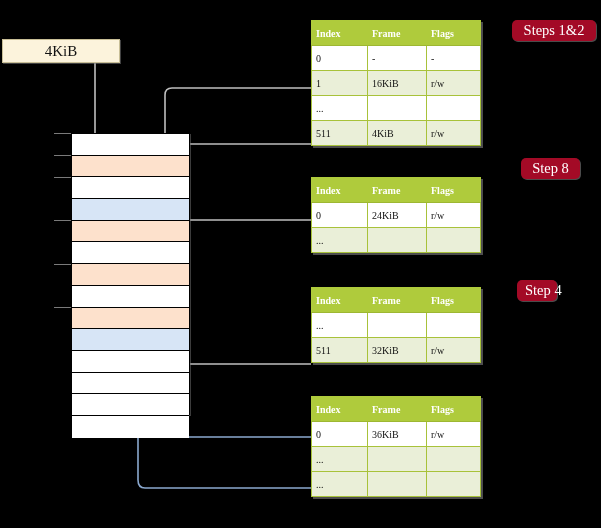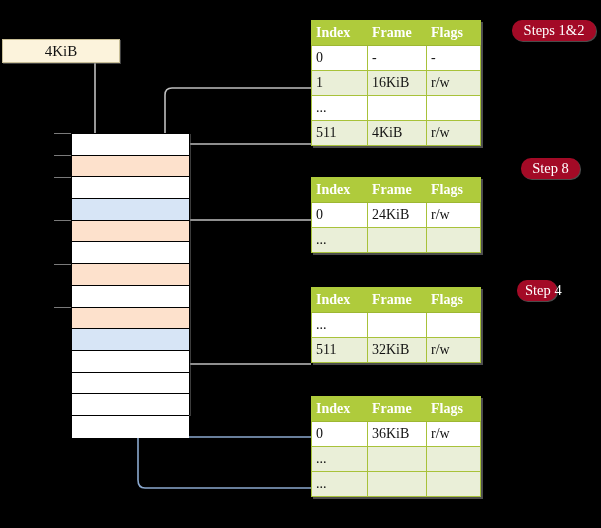--- a/index.html
+++ b/index.html
@@ -39,21 +39,21 @@
 
   
   .badge {
     position: absolute;
     background: #A30A26;
     color: #FFFFFF;
     font-size: 14.5px;
     line-height: 20px;
     height: 21px;
     padding: 0 8px;
-    border-radius: 10px;
+    border-radius: 5px;
     white-space: nowrap;
     box-shadow: 1px 1px 0 rgba(150,150,150,0.5);
     text-align: center;
   }
 
   
   #memcol {
     position: absolute;
     left: 71px;
     top: 133px;
@@ -85,21 +85,21 @@
   .ptable {
     position: absolute;
     border-collapse: collapse;
     border: 1px solid #FFFFFF;
     background: #FFFFFF;
     box-shadow: 2px 2px 0 rgba(140,140,140,0.55);
     table-layout: fixed;
   }
   .ptable th, .ptable td {
     border: 1px solid #A8C23A;
-    font-size: 14px;
+    font-size: 10px;
     height: 25px;
     padding: 0 4px;
     color: #111111;
     font-weight: normal;
     text-align: left;
     vertical-align: middle;
     overflow: hidden;
     white-space: nowrap;
   }
   .ptable th {

